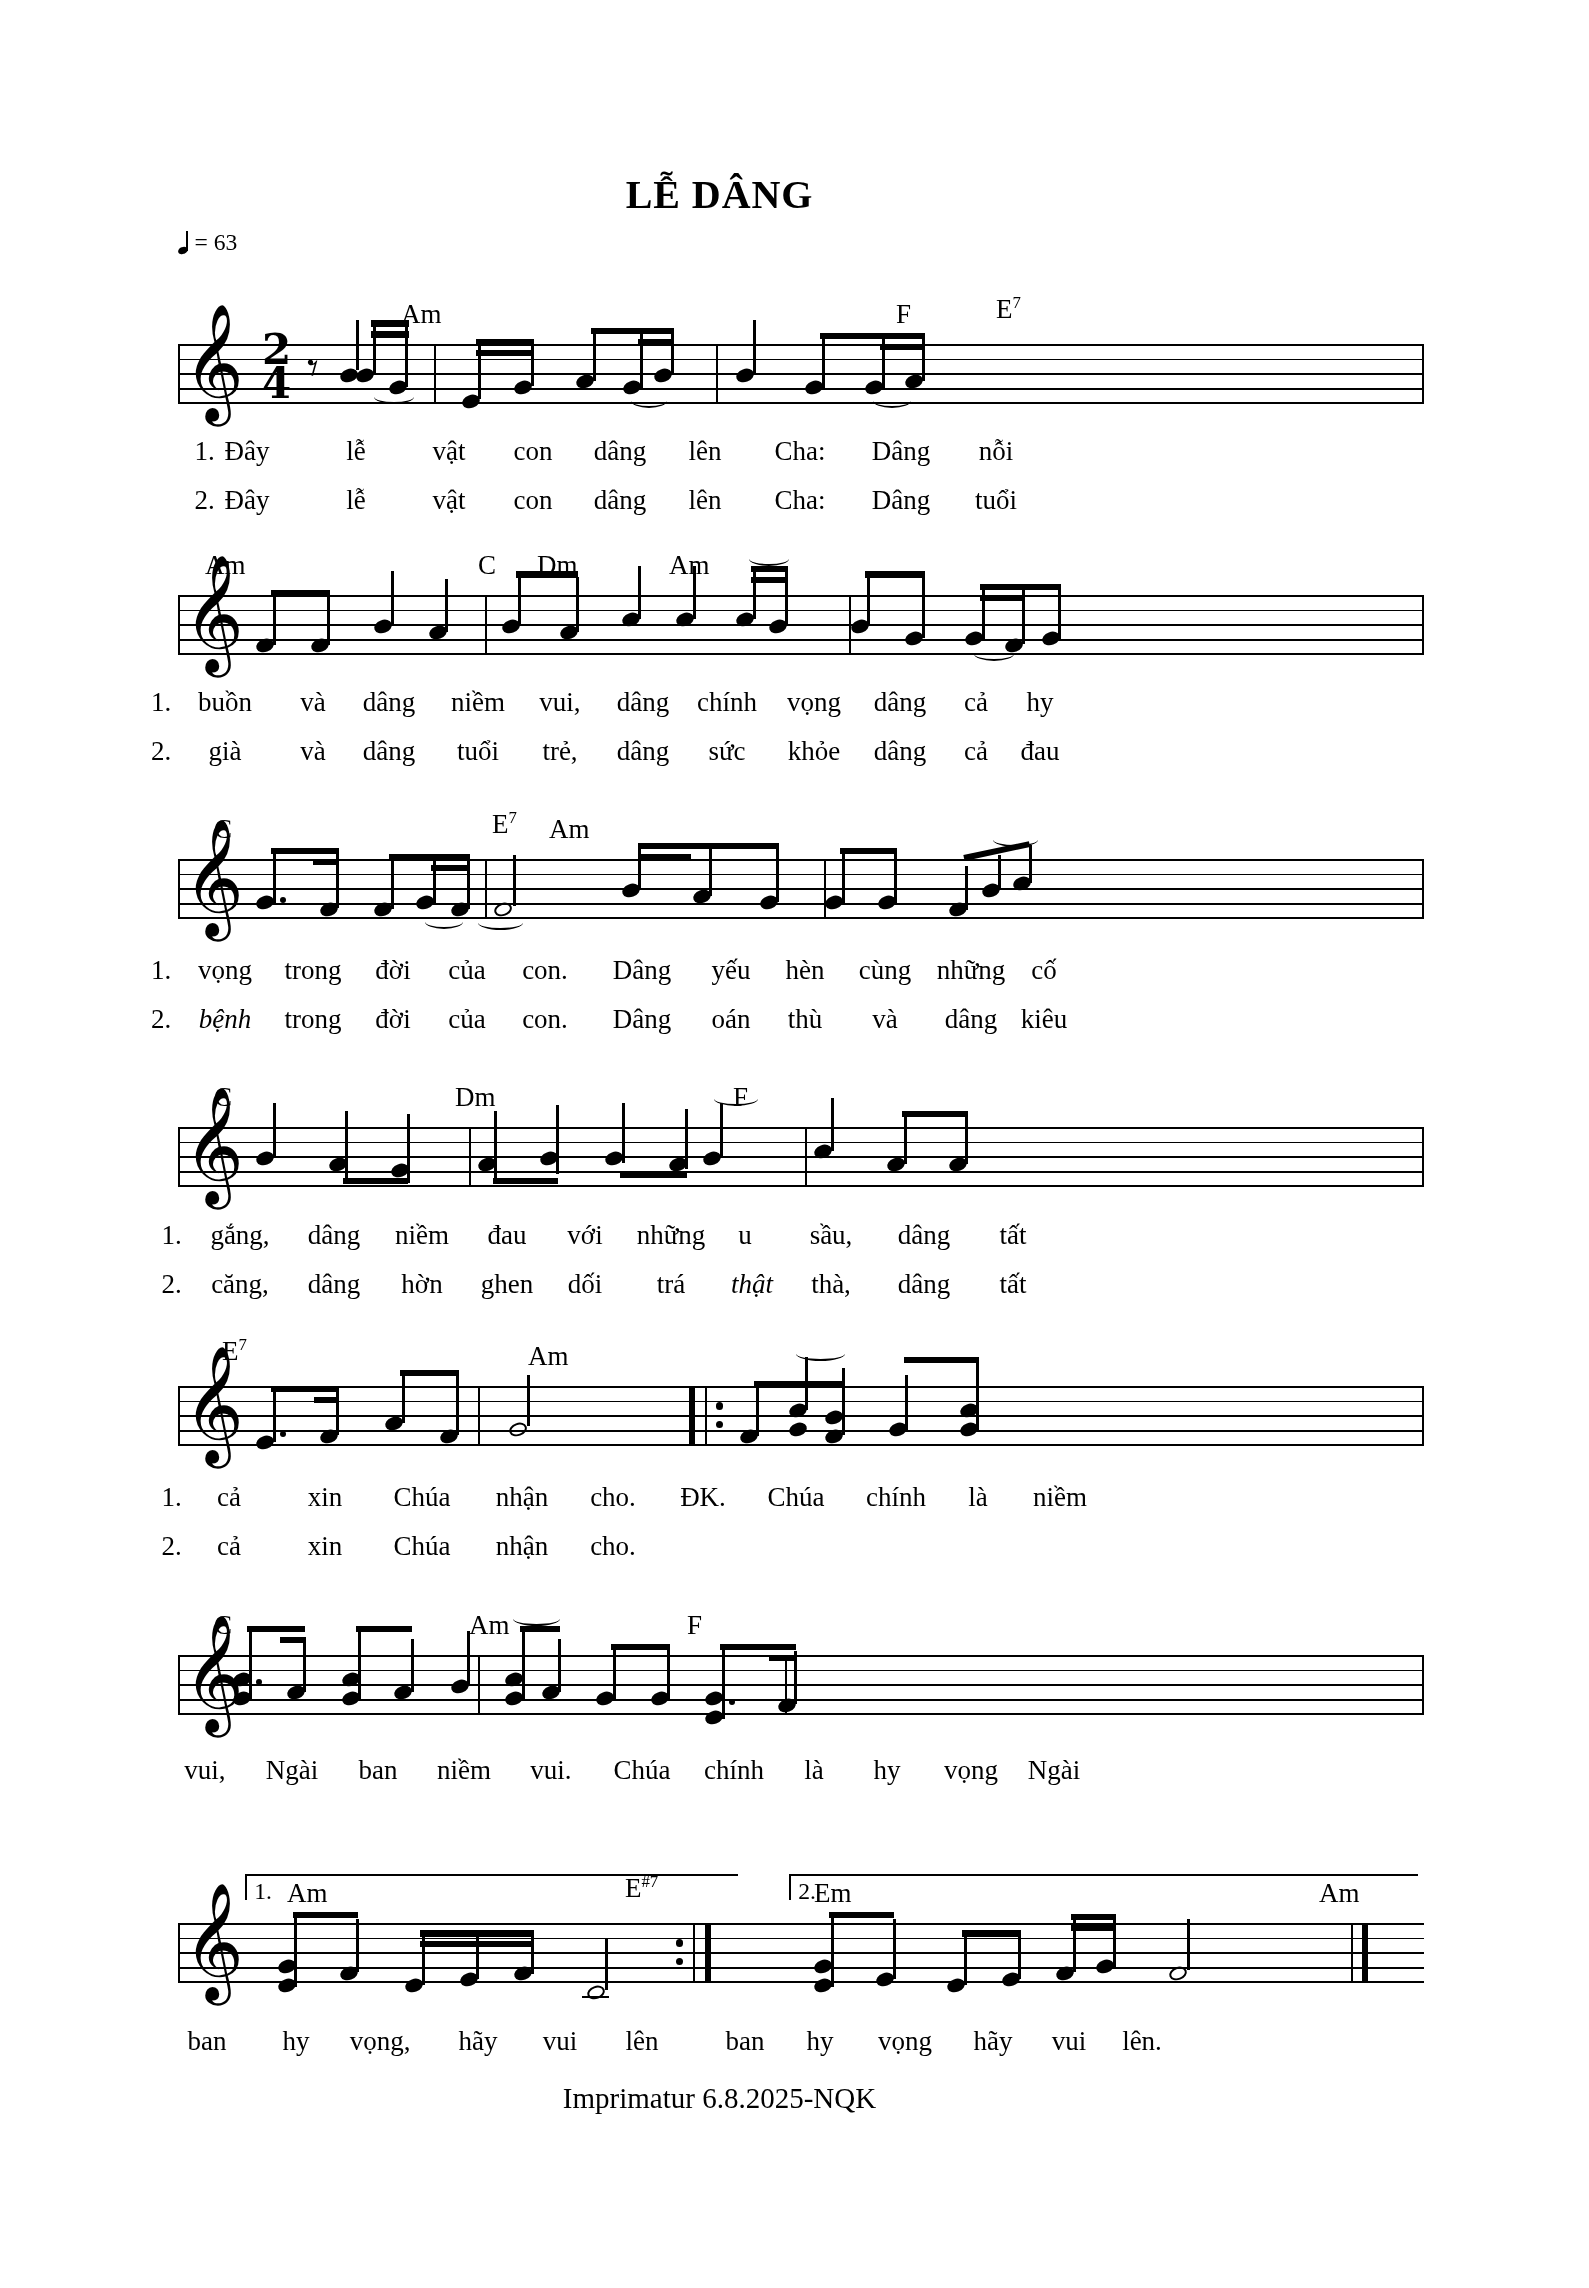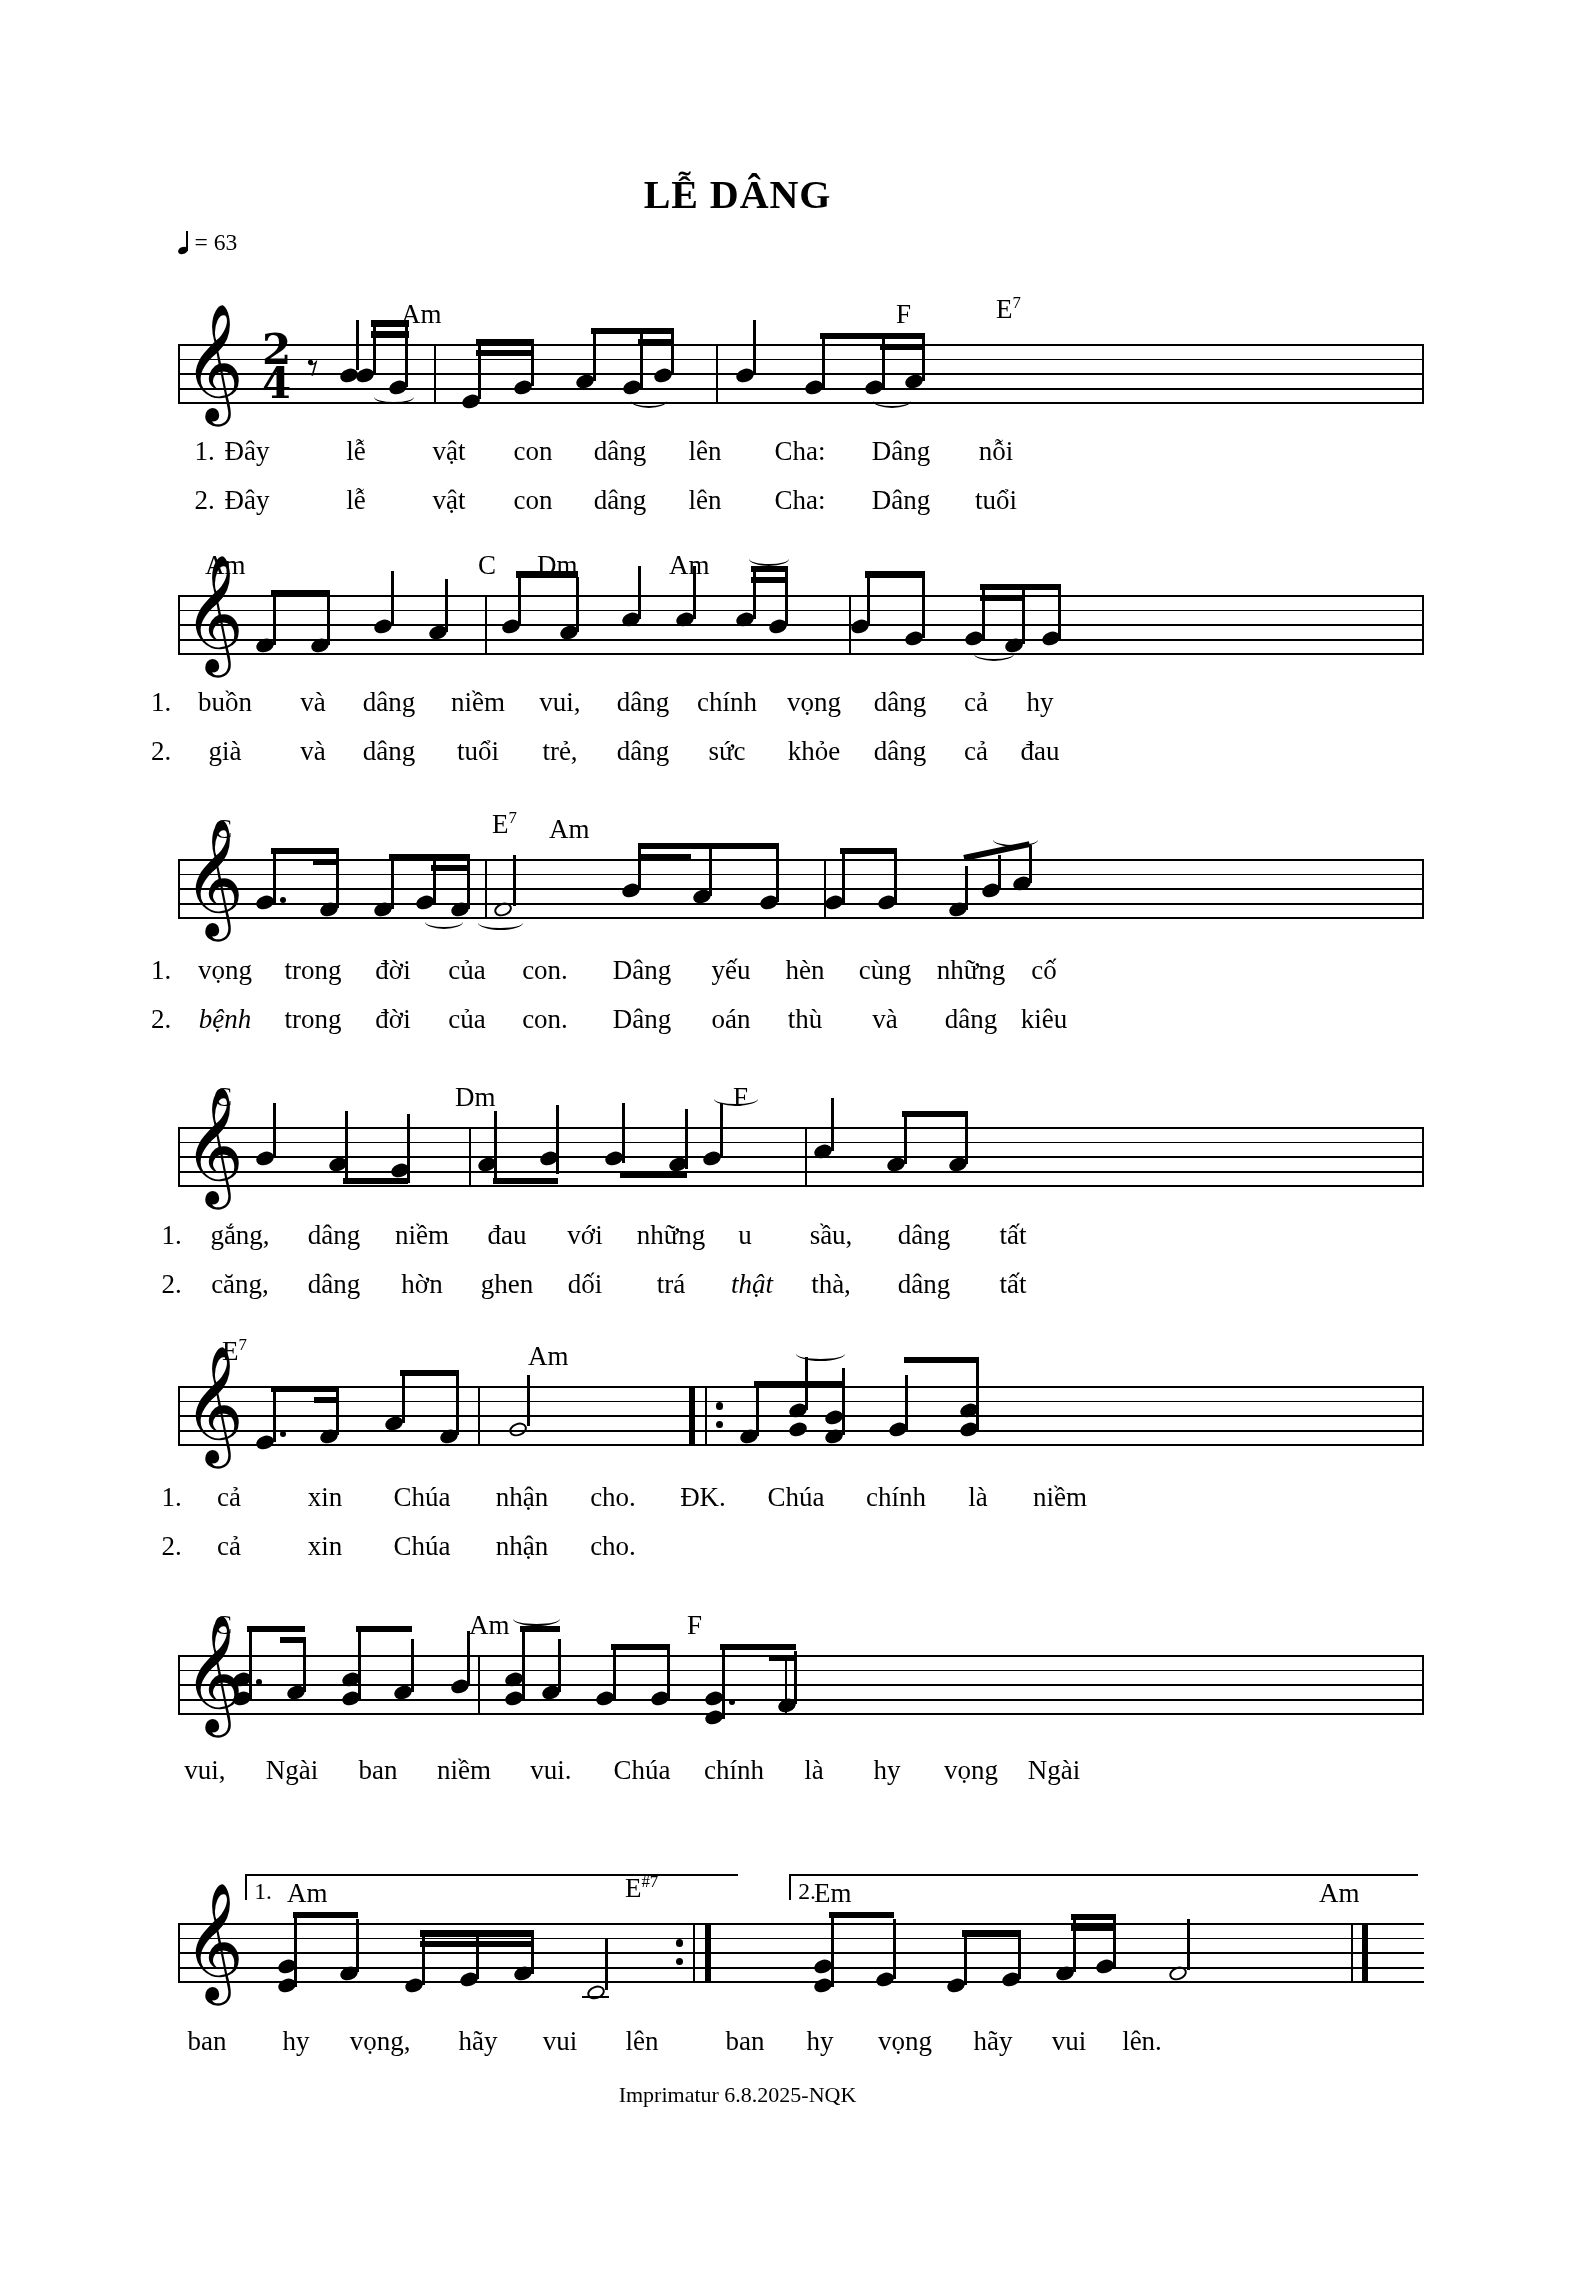--- a/index.html
+++ b/index.html
@@ -16,21 +16,20 @@
     height: 2288px;
     background: #ffffff;
     overflow: hidden;
     margin: 0 auto;
   }
   .sheet {
     position: absolute;
     left: 0; top: 0;
     width: 1439px;
     height: 2288px;
-    padding-left: 36px;
   }
 
   
   .title {
     position: absolute;
     top: 171px;
     left: 0;
     width: 100%;
     text-align: center;
     font-size: 40px;
@@ -222,21 +221,21 @@
     font-size: 23.6px;
   }
 
   
   .imprimatur {
     position: absolute;
     top: 2082px;
     left: 0;
     width: 100%;
     text-align: center;
-    font-size: 22px;
+    font-size: 29px;
   }
   .pdfbar {
     position: absolute;
     top: 2233px;
     left: 0;
     width: 100%;
     display: flex;
     justify-content: center;
     align-items: center;
     gap: 9px;

